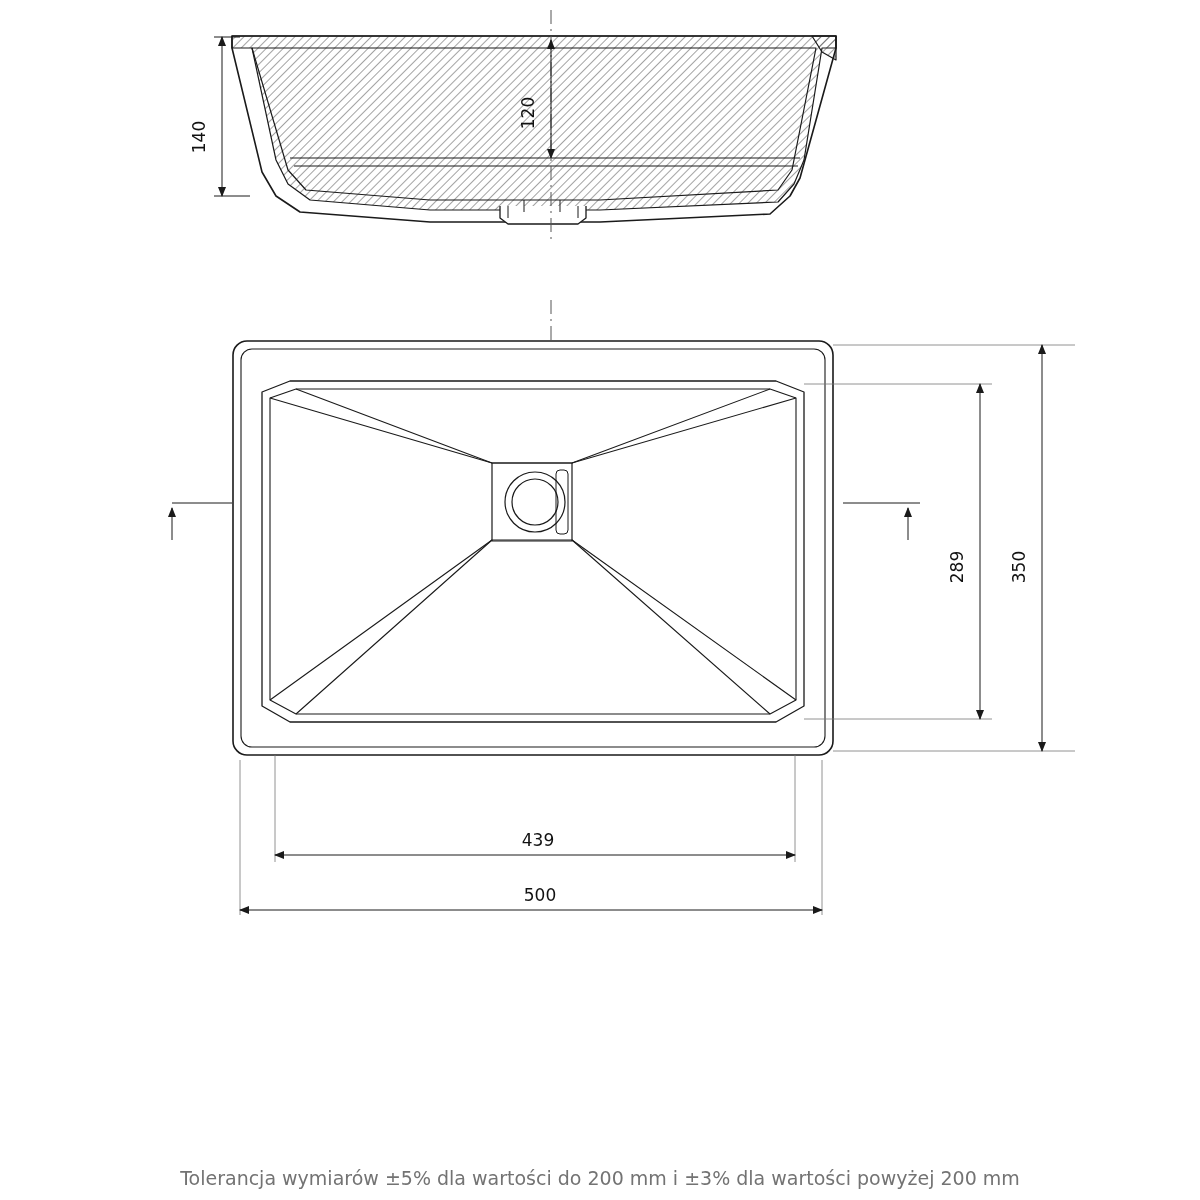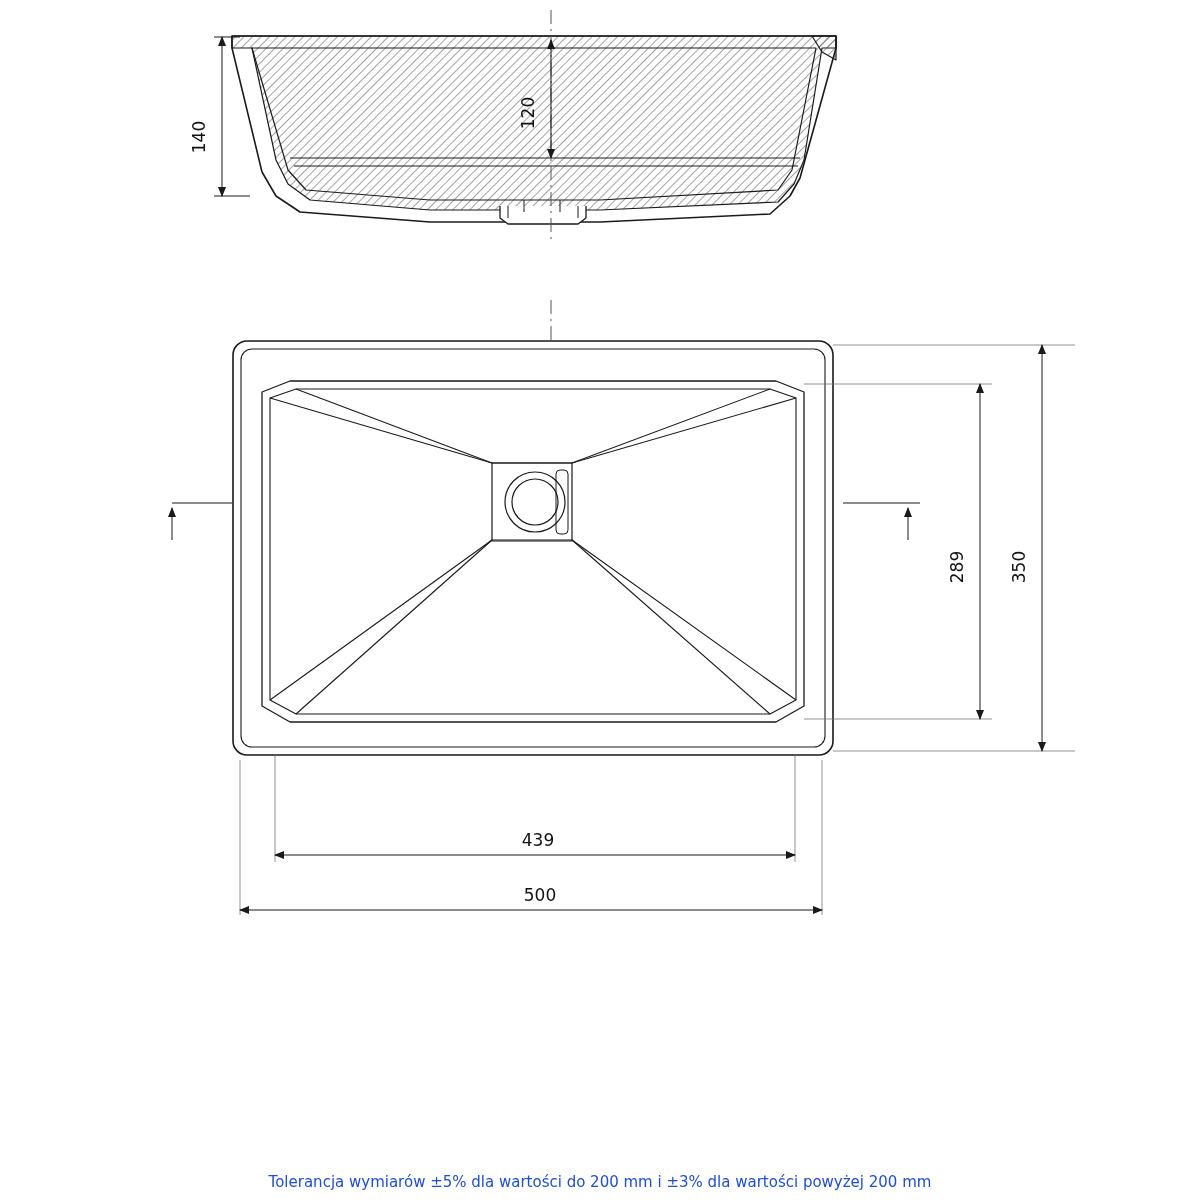--- a/index.html
+++ b/index.html
@@ -11,23 +11,23 @@
     overflow:hidden;
     position:relative;
   }
   #sheet{position:absolute;inset:0;}
   svg.draw{position:absolute;top:0;left:0;width:1200px;height:1200px;}
   .notes{
     position:absolute;
     left:0;right:0;
     bottom:8px;
     text-align:center;
-    font-size:15px;
+    font-size:19px;
     line-height:1.35;
-    color:#1d4ed8;
+    color:#737373;
   }
   .notes div{white-space:nowrap;}
 </style>
 </head>
 <body>
 
 <div id="sheet">
 
   <svg class="draw" viewBox="0 0 1200 1200">
     <defs>

